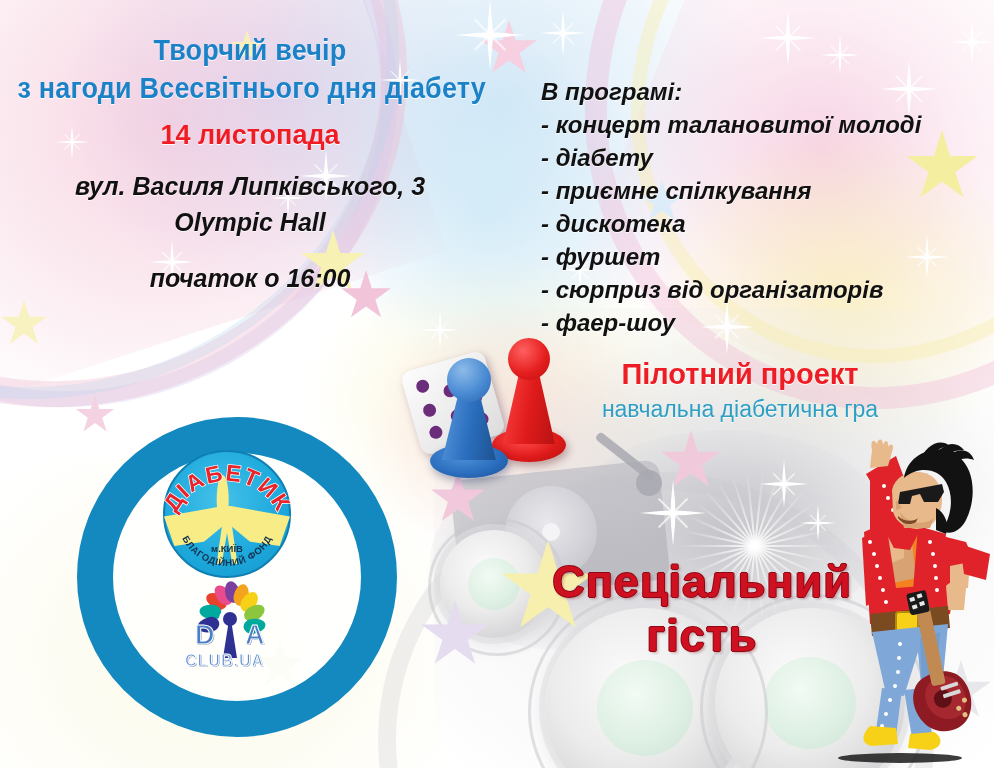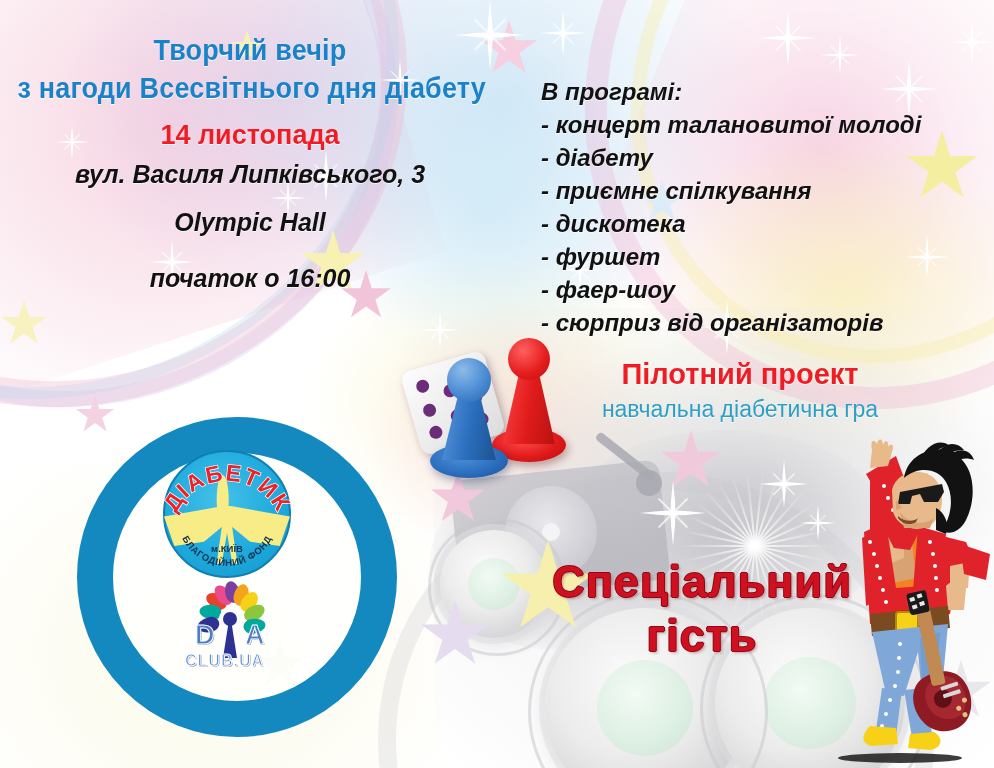--- a/index.html
+++ b/index.html
@@ -160,21 +160,21 @@
     left:0;top:120px;width:500px;text-align:center;
     color:#ef1c24;font-size:27px;font-weight:bold;
     text-shadow:0 1px 0 rgba(255,255,255,.9);
   }
 
   .addr{
     color:#111;font-weight:bold;font-style:italic;font-size:25px;
     text-align:center;width:500px;left:0;
     text-shadow:0 1px 0 rgba(255,255,255,.7);
   }
-  #addr-street{top:160px;}
+  #addr-street{top:172px;}
   #addr-venue{top:208px;}
   #start-time{top:264px;}
 
   
   #program{
     position:absolute;left:541px;top:75px;width:448px;
     color:#111;font-weight:bold;font-style:italic;font-size:24px;
     line-height:33px;
     text-shadow:0 1px 0 rgba(255,255,255,.65);
   }
@@ -644,22 +644,22 @@
   <div class="txt addr" id="addr-venue">Olympic Hall</div>
   <div class="txt addr" id="start-time">початок о 16:00</div>
 
   <div id="program">
     <div>В програмі:</div>
     <div>- концерт талановитої молоді</div>
     <div>- діабету</div>
     <div>- приємне спілкування</div>
     <div>- дискотека</div>
     <div>- фуршет</div>
+    <div>- сюрприз від організаторів</div>
     <div>- фаер-шоу</div>
-    <div>- сюрприз від організаторів</div>
   </div>
 
   <div class="txt" id="pilot-title">Пілотний проект</div>
   <div class="txt" id="pilot-sub">навчальна діабетична гра</div>
 
   <div class="txt guest" id="guest-line1">Спеціальний</div>
   <div class="txt guest" id="guest-line2">гість</div>
 
 </div>
 

